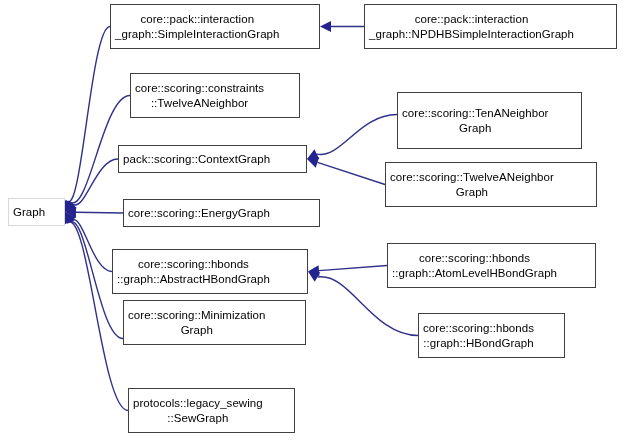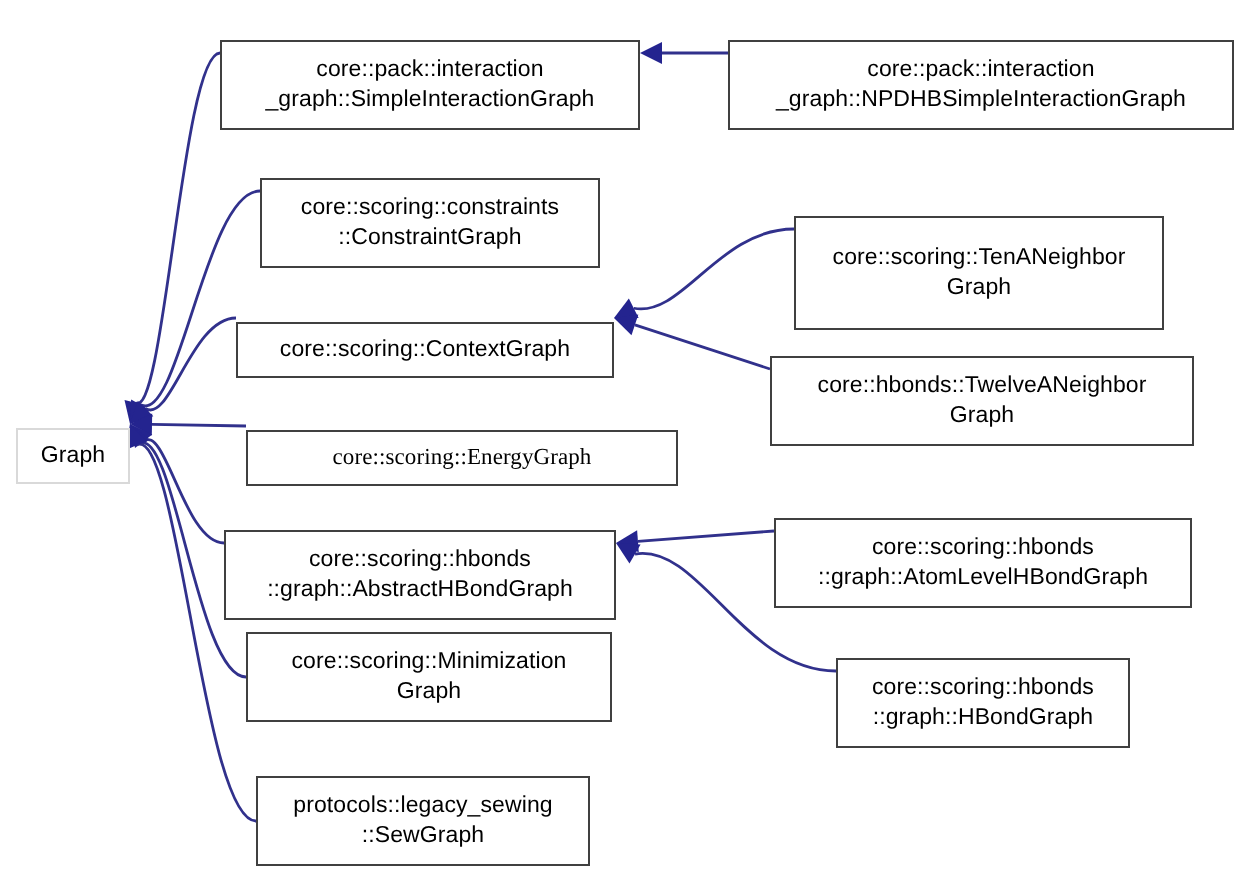--- a/index.html
+++ b/index.html
@@ -23,29 +23,28 @@
     height: 440px;
     pointer-events: none;
   }
   .node {
     position: absolute;
     box-sizing: border-box;
     background: #ffffff;
     border: 1px solid #404040;
     display: flex;
     align-items: center;
-    justify-content: center;
+    justify-content: flex-start;
     text-align: center;
     color: #000000;
     font-size: 11.5px;
     line-height: 15px;
     letter-spacing: 0.05px;
     white-space: pre-line;
     z-index: 2;
-    margin-top: 16px;
   }
   .node.root {
     border: 1px solid #d9d9d9;
     background: #ffffff;
   }
   .node-label {
     display: block;
     white-space: pre-line;
     padding: 0 4px;
   }
@@ -101,32 +100,32 @@
       </g>
       <g>
         <path d="M 418 335.5 C 371.8 335.5, 349.8 271.5, 317.50783171480316 277.03182936134" fill="none" stroke="#31318c" stroke-width="1.4"></path>
         <polygon points="308,271.5 320.27374639547315,272.2779135039384 314.74191703413317,281.78574521874157" fill="#24248f"></polygon>
       </g>
     </svg>
 <div class="node root" style="left: 8px; top: 198px; width: 57px; height: 28px; border-color: rgb(217, 217, 217);"><span class="node-label">Graph</span></div>
     <div class="node" style="left: 110px; top: 4px; width: 210px; height: 45px; border-color: rgb(64, 64, 64);"><span class="node-label">core::pack::interaction
 _graph::SimpleInteractionGraph</span></div>
     <div class="node" style="left: 130px; top: 73px; width: 170px; height: 45px; border-color: rgb(64, 64, 64);"><span class="node-label">core::scoring::constraints
-::ConstraintGraph</span></div>
-    <div class="node" style="left: 118px; top: 145px; width: 189px; height: 28px; border-color: rgb(64, 64, 64);"><span class="node-label">core::scoring::ContextGraph</span></div>
-    <div class="node" style="left: 123px; top: 199px; width: 216px; height: 28px; border-color: rgb(64, 64, 64); font-family: Liberation Serif, serif;"><span class="node-label">core::scoring::EnergyGraph</span></div>
+::TwelveANeighbor</span></div>
+    <div class="node" style="left: 118px; top: 145px; width: 189px; height: 28px; border-color: rgb(64, 64, 64);"><span class="node-label">pack::scoring::ContextGraph</span></div>
+    <div class="node" style="left: 123px; top: 199px; width: 197px; height: 28px; border-color: rgb(64, 64, 64);"><span class="node-label">core::scoring::EnergyGraph</span></div>
     <div class="node" style="left: 112px; top: 249px; width: 196px; height: 45px; border-color: rgb(64, 64, 64);"><span class="node-label">core::scoring::hbonds
 ::graph::AbstractHBondGraph</span></div>
     <div class="node" style="left: 123px; top: 300px; width: 183px; height: 45px; border-color: rgb(64, 64, 64);"><span class="node-label">core::scoring::Minimization
 Graph</span></div>
-    <div class="node" style="left: 128px; top: 372px; width: 167px; height: 45px; border-color: rgb(64, 64, 64);"><span class="node-label">protocols::legacy_sewing
+    <div class="node" style="left: 128px; top: 388px; width: 167px; height: 45px; border-color: rgb(64, 64, 64);"><span class="node-label">protocols::legacy_sewing
 ::SewGraph</span></div>
     <div class="node" style="left: 364px; top: 4px; width: 253px; height: 45px; border-color: rgb(64, 64, 64);"><span class="node-label">core::pack::interaction
 _graph::NPDHBSimpleInteractionGraph</span></div>
     <div class="node" style="left: 397px; top: 92px; width: 185px; height: 57px; border-color: rgb(64, 64, 64);"><span class="node-label">core::scoring::TenANeighbor
 Graph</span></div>
-    <div class="node" style="left: 385px; top: 162px; width: 212px; height: 45px; border-color: rgb(64, 64, 64);"><span class="node-label">core::hbonds::TwelveANeighbor
+    <div class="node" style="left: 385px; top: 162px; width: 212px; height: 45px; border-color: rgb(64, 64, 64);"><span class="node-label">core::scoring::TwelveANeighbor
 Graph</span></div>
     <div class="node" style="left: 387px; top: 243px; width: 209px; height: 45px; border-color: rgb(64, 64, 64);"><span class="node-label">core::scoring::hbonds
 ::graph::AtomLevelHBondGraph</span></div>
     <div class="node" style="left: 418px; top: 313px; width: 147px; height: 45px; border-color: rgb(64, 64, 64);"><span class="node-label">core::scoring::hbonds
 ::graph::HBondGraph</span></div>
   </div>
 
 </body></html>

